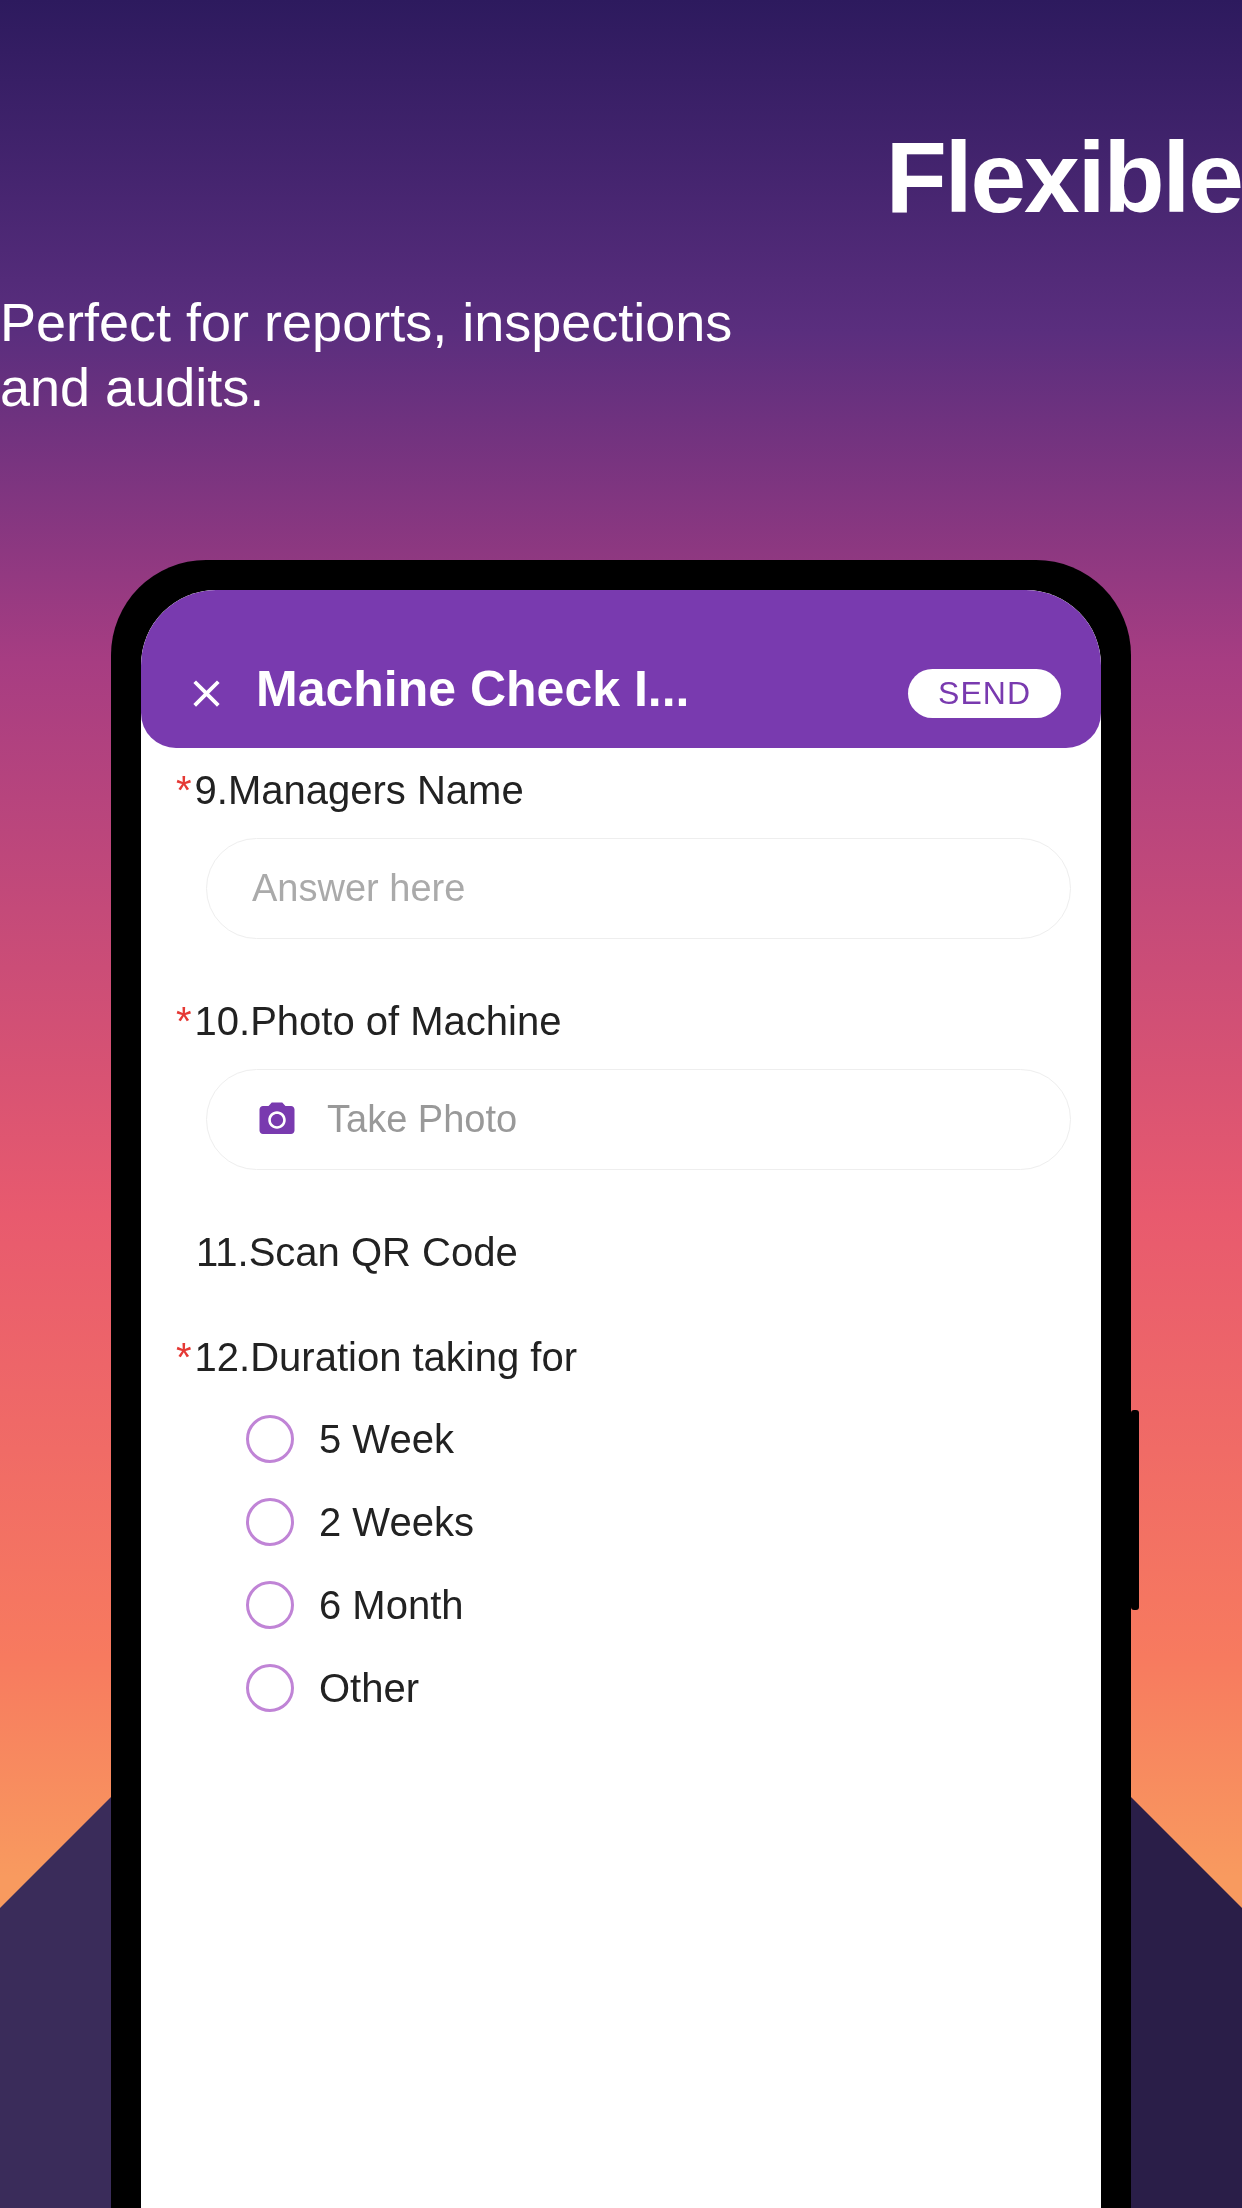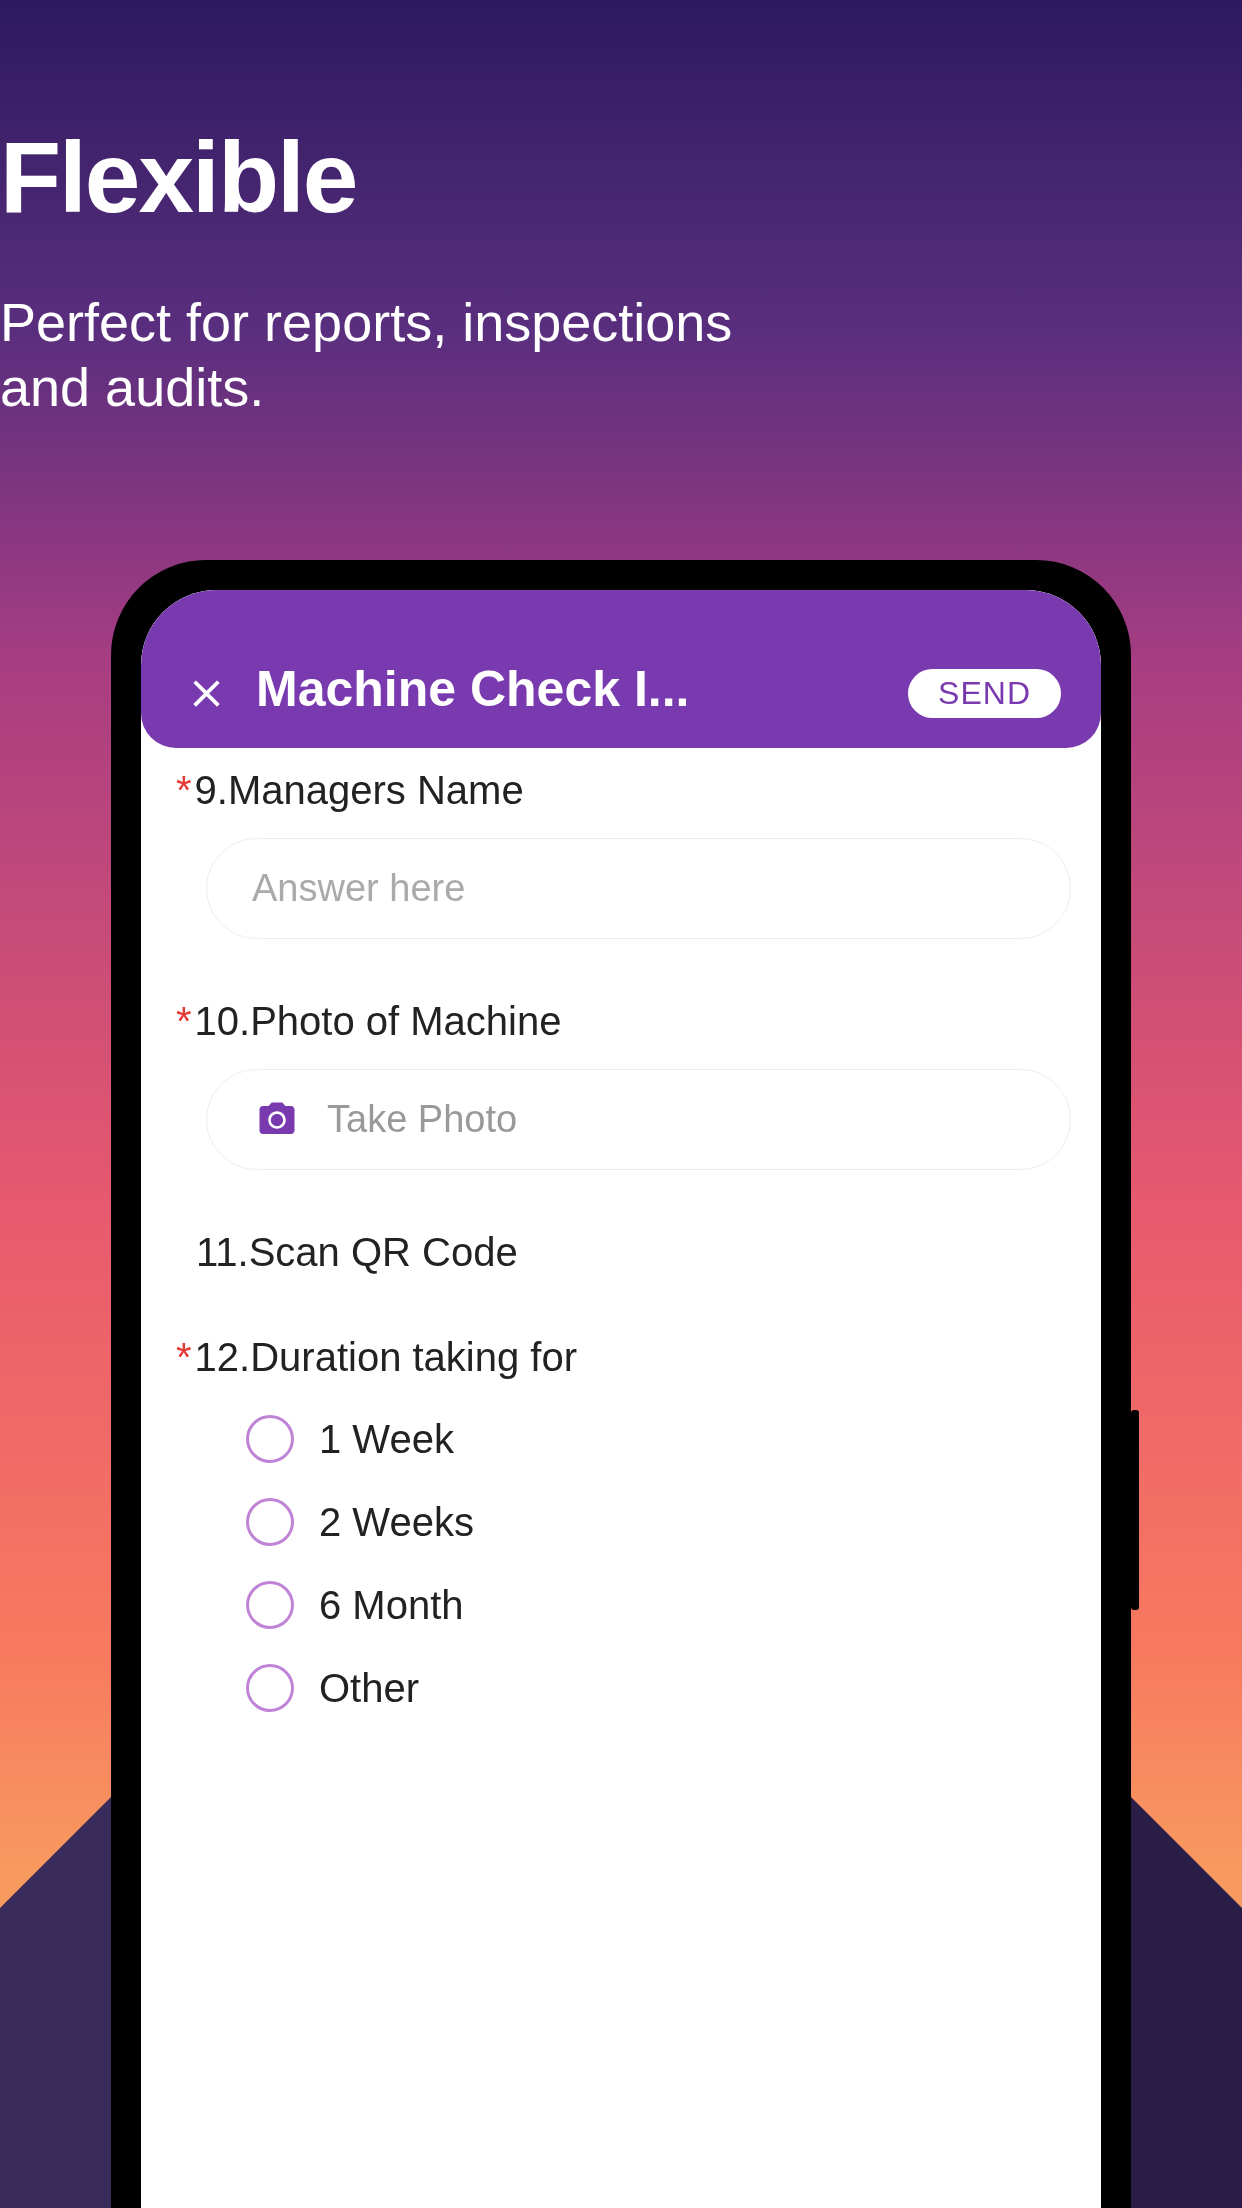--- a/index.html
+++ b/index.html
@@ -41,21 +41,21 @@
   height: 0;
   border-right: 700px solid transparent;
   border-bottom: 700px solid #2a1e48;
   transform: translateX(300px);
 }
 
 .hero-title {
   position: absolute;
   top: 120px;
   width: 100%;
-  text-align: left;
+  text-align: right;
   color: #ffffff;
   font-size: 100px;
   font-weight: 600;
   letter-spacing: -2px;
 }
 
 .hero-subtitle {
   position: absolute;
   top: 290px;
   width: 100%;
@@ -318,21 +318,21 @@
         </div>
       </div>
 
       <div class="question">
         <div class="question-label">
           <span class="required">*</span><span>12.Duration taking for</span>
         </div>
         <div class="radio-list">
           <div class="radio-item">
             <div class="radio-circle"></div>
-            <span class="radio-label">1 Week</span>
+            <span class="radio-label">5 Week</span>
           </div>
           <div class="radio-item">
             <div class="radio-circle"></div>
             <span class="radio-label">2 Weeks</span>
           </div>
           <div class="radio-item">
             <div class="radio-circle"></div>
             <span class="radio-label">6 Month</span>
           </div>
           <div class="radio-item">

